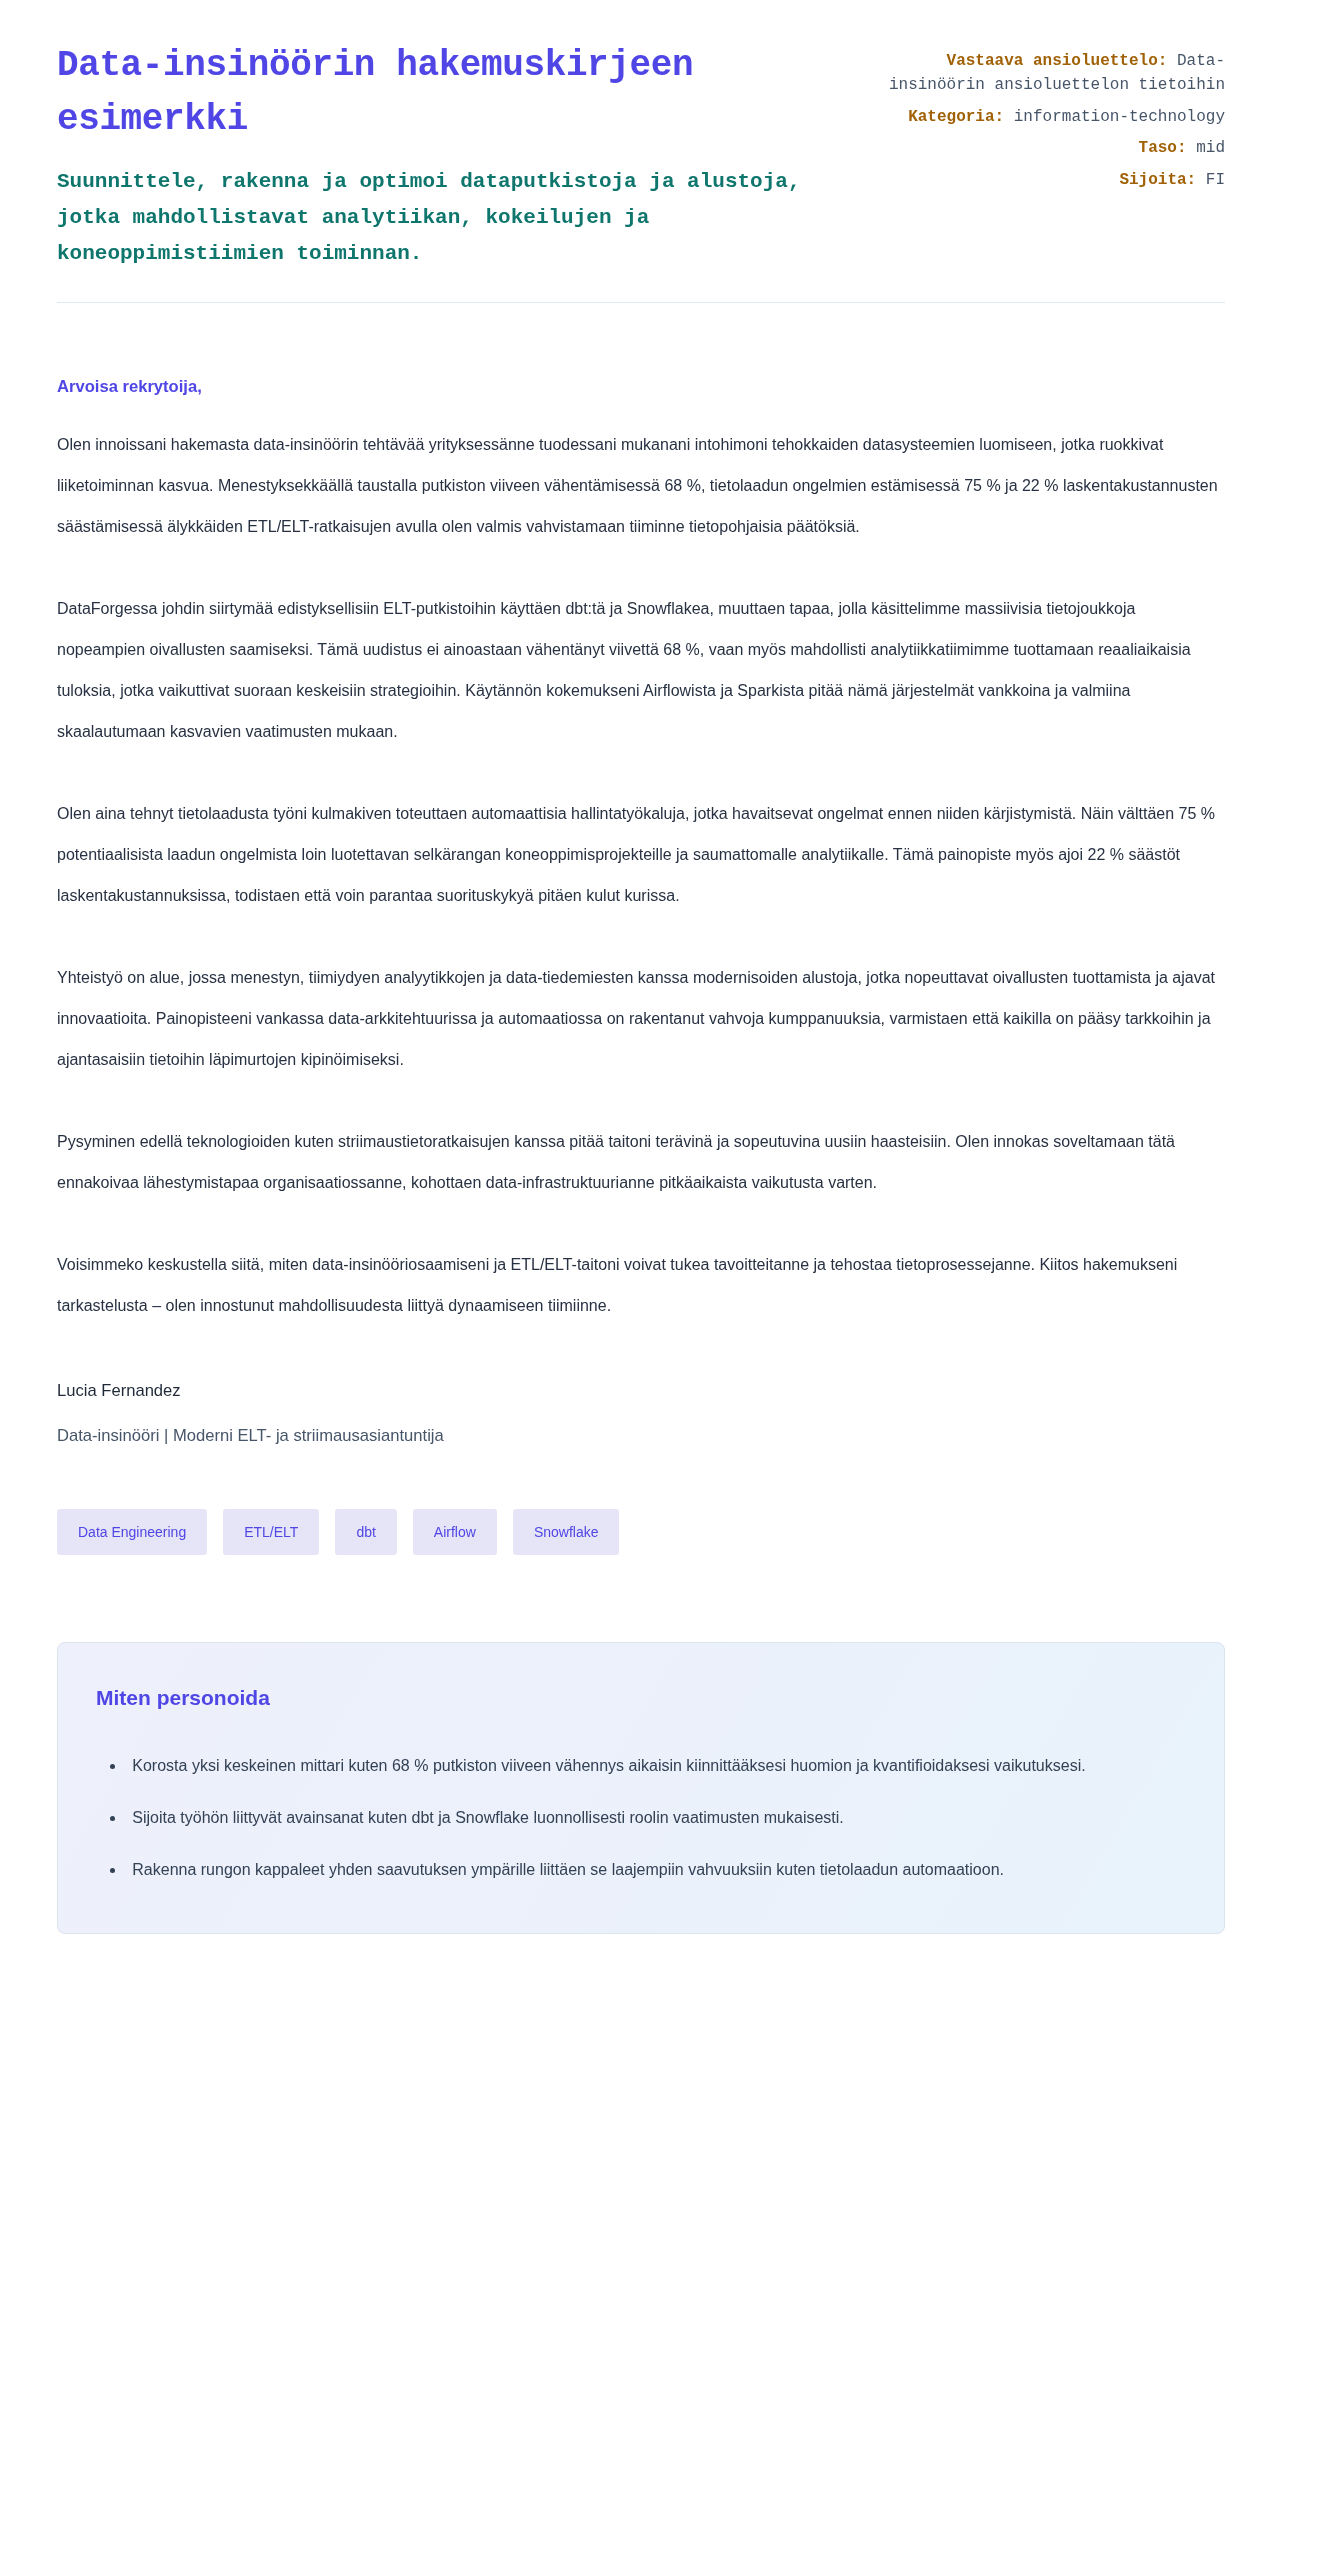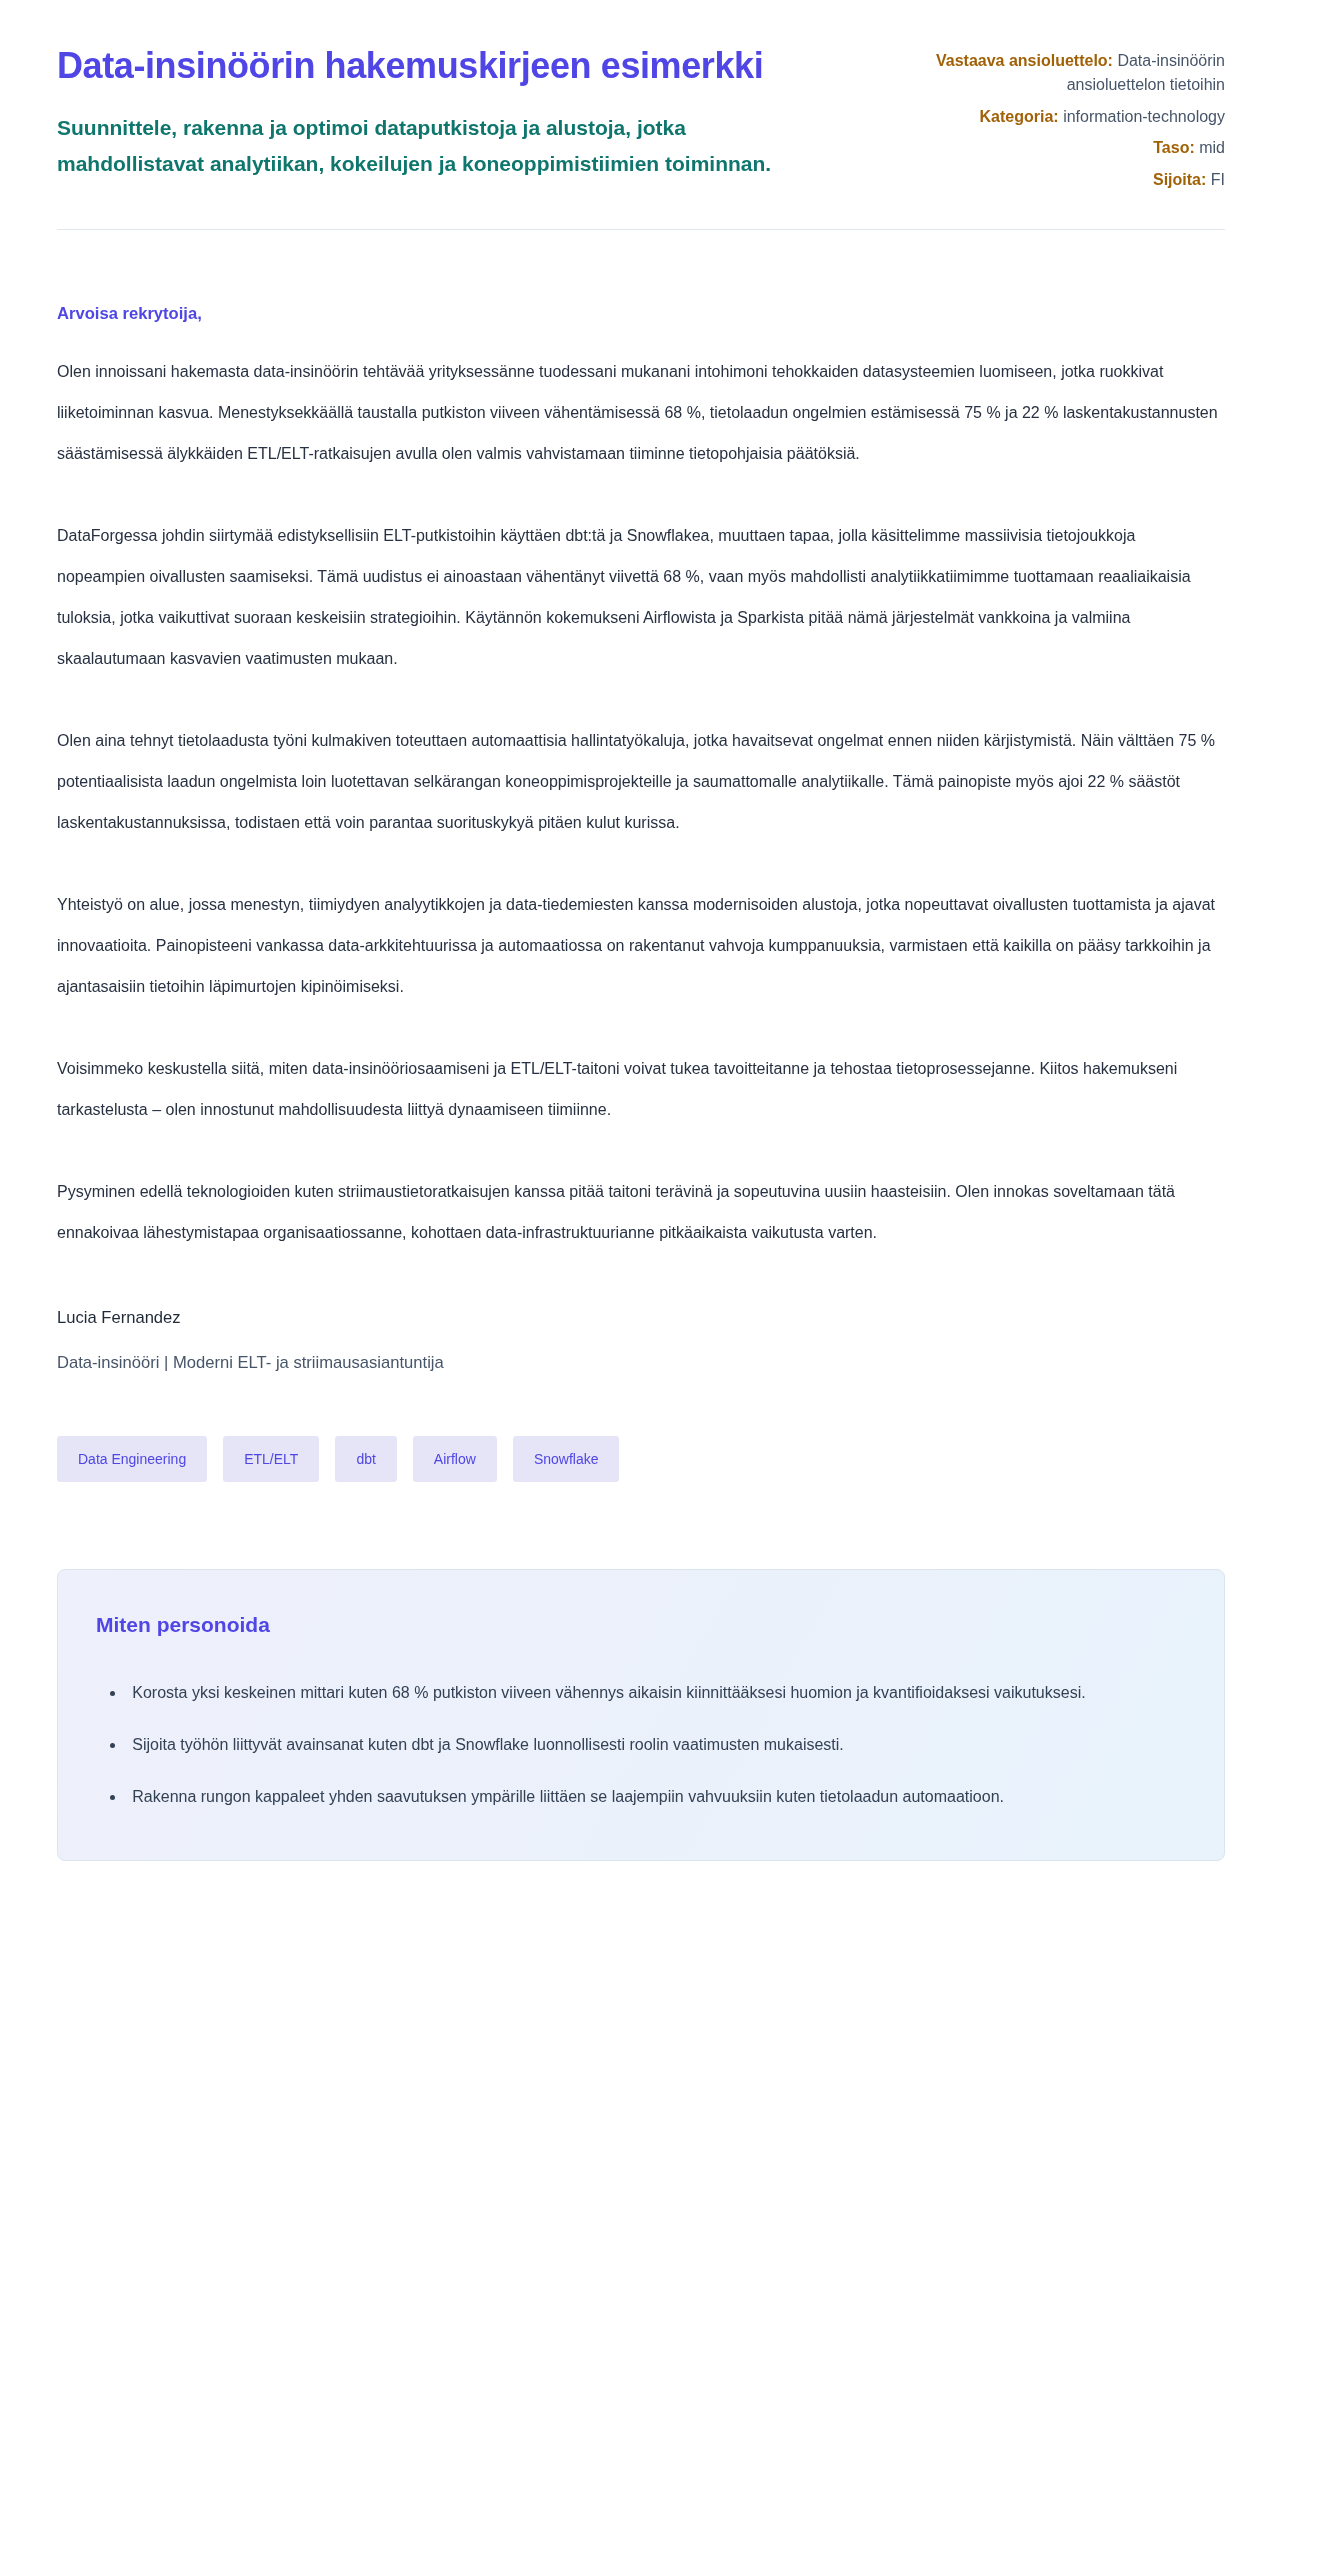--- a/index.html
+++ b/index.html
@@ -9,21 +9,21 @@
     min-height: 2576px;
     font-family: "Liberation Sans", "DejaVu Sans", sans-serif;
     color: #273142;
   }
   .page {
     width: 1168px;
     margin-left: 57px;
     padding-top: 39px;
   }
   
-  .header { display: flex; justify-content: space-between; align-items: flex-start; }
+  .header { display: flex; justify-content: space-between; align-items: flex-start; font-family: Liberation Mono, monospace; }
   .header-left { flex: 1; max-width: 781px; }
   .page-title {
     margin: 0;
     font-size: 36px;
     line-height: 54px;
     font-weight: 700;
     color: #4f46e5;
     letter-spacing: -0.4px;
   }
   .page-subtitle {
@@ -146,22 +146,22 @@
   </div>
 
   <hr class="header-divider">
 
   <div class="letter">
     <p class="greeting">Arvoisa rekrytoija,</p>
     <p class="body-paragraph">Olen innoissani hakemasta data-insinöörin tehtävää yrityksessänne tuodessani mukanani intohimoni tehokkaiden datasysteemien luomiseen, jotka ruokkivat liiketoiminnan kasvua. Menestyksekkäällä taustalla putkiston viiveen vähentämisessä 68 %, tietolaadun ongelmien estämisessä 75 % ja 22 % laskentakustannusten säästämisessä älykkäiden ETL/ELT-ratkaisujen avulla olen valmis vahvistamaan tiiminne tietopohjaisia päätöksiä.</p>
     <p class="body-paragraph">DataForgessa johdin siirtymää edistyksellisiin ELT-putkistoihin käyttäen dbt:tä ja Snowflakea, muuttaen tapaa, jolla käsittelimme massiivisia tietojoukkoja nopeampien oivallusten saamiseksi. Tämä uudistus ei ainoastaan vähentänyt viivettä 68 %, vaan myös mahdollisti analytiikkatiimimme tuottamaan reaaliaikaisia tuloksia, jotka vaikuttivat suoraan keskeisiin strategioihin. Käytännön kokemukseni Airflowista ja Sparkista pitää nämä järjestelmät vankkoina ja valmiina skaalautumaan kasvavien vaatimusten mukaan.</p>
     <p class="body-paragraph">Olen aina tehnyt tietolaadusta työni kulmakiven toteuttaen automaattisia hallintatyökaluja, jotka havaitsevat ongelmat ennen niiden kärjistymistä. Näin välttäen 75 % potentiaalisista laadun ongelmista loin luotettavan selkärangan koneoppimisprojekteille ja saumattomalle analytiikalle. Tämä painopiste myös ajoi 22 % säästöt laskentakustannuksissa, todistaen että voin parantaa suorituskykyä pitäen kulut kurissa.</p>
     <p class="body-paragraph">Yhteistyö on alue, jossa menestyn, tiimiydyen analyytikkojen ja data-tiedemiesten kanssa modernisoiden alustoja, jotka nopeuttavat oivallusten tuottamista ja ajavat innovaatioita. Painopisteeni vankassa data-arkkitehtuurissa ja automaatiossa on rakentanut vahvoja kumppanuuksia, varmistaen että kaikilla on pääsy tarkkoihin ja ajantasaisiin tietoihin läpimurtojen kipinöimiseksi.</p>
+    <p class="body-paragraph">Pysyminen edellä teknologioiden kuten striimaustietoratkaisujen kanssa pitää taitoni terävinä ja sopeutuvina uusiin haasteisiin. Olen innokas soveltamaan tätä ennakoivaa lähestymistapaa organisaatiossanne, kohottaen data-infrastruktuurianne pitkäaikaista vaikutusta varten.</p>
     <p class="body-paragraph">Voisimmeko keskustella siitä, miten data-insinööriosaamiseni ja ETL/ELT-taitoni voivat tukea tavoitteitanne ja tehostaa tietoprosessejanne. Kiitos hakemukseni tarkastelusta – olen innostunut mahdollisuudesta liittyä dynaamiseen tiimiinne.</p>
-    <p class="body-paragraph">Pysyminen edellä teknologioiden kuten striimaustietoratkaisujen kanssa pitää taitoni terävinä ja sopeutuvina uusiin haasteisiin. Olen innokas soveltamaan tätä ennakoivaa lähestymistapaa organisaatiossanne, kohottaen data-infrastruktuurianne pitkäaikaista vaikutusta varten.</p>
 
     <div class="signature">
       <p class="signature-name">Lucia Fernandez</p>
       <p class="signature-role">Data-insinööri | Moderni ELT- ja striimausasiantuntija</p>
     </div>
   </div>
 
   <div class="tag-list">
     <span class="tag">Data Engineering</span>
     <span class="tag">ETL/ELT</span>

